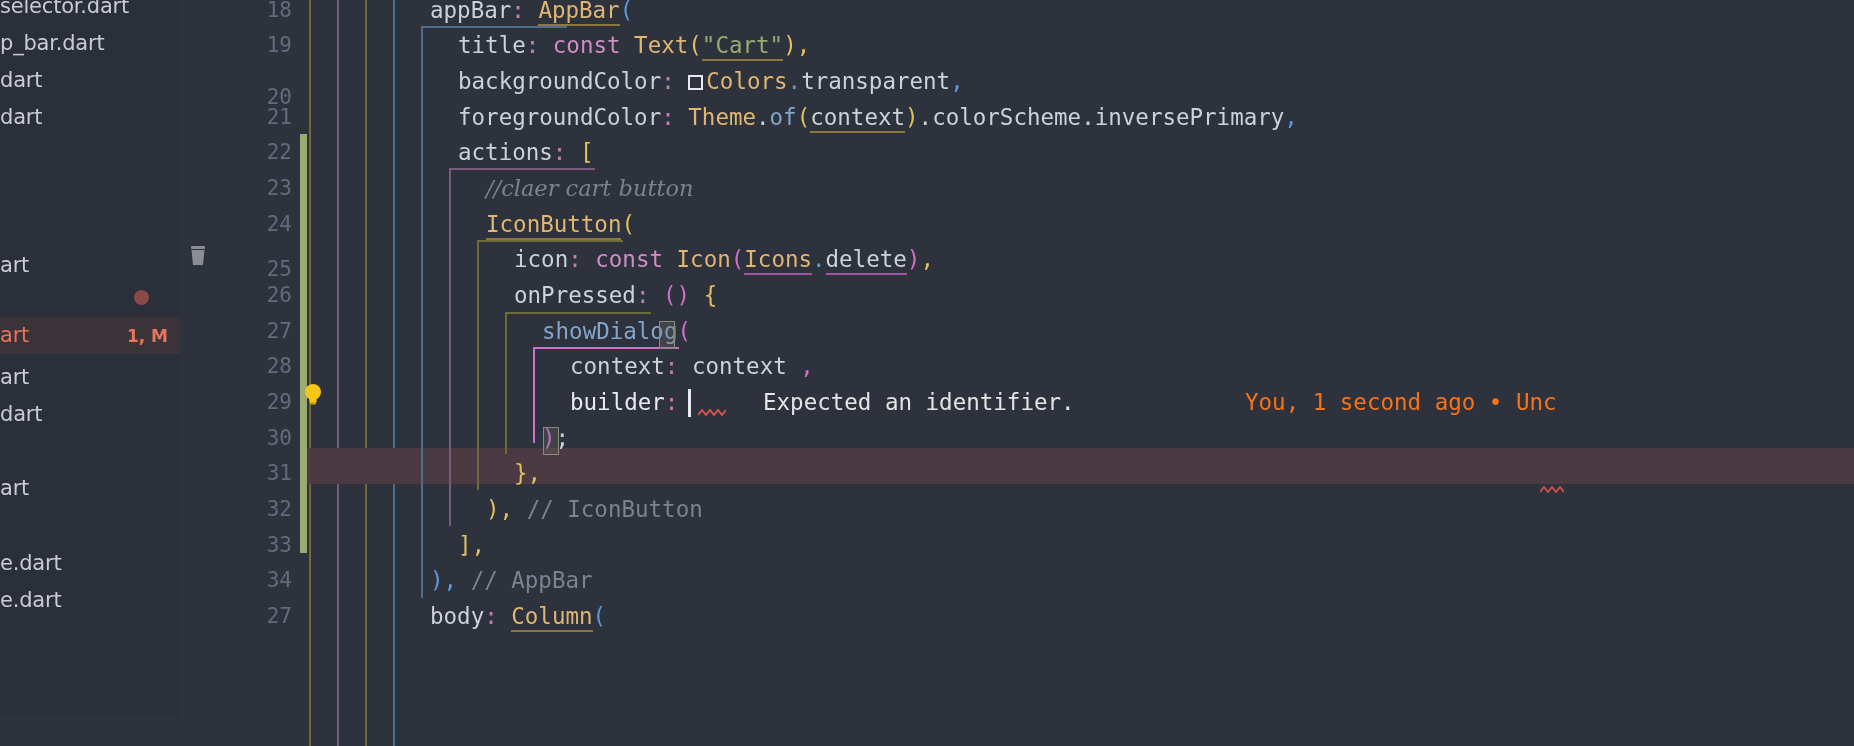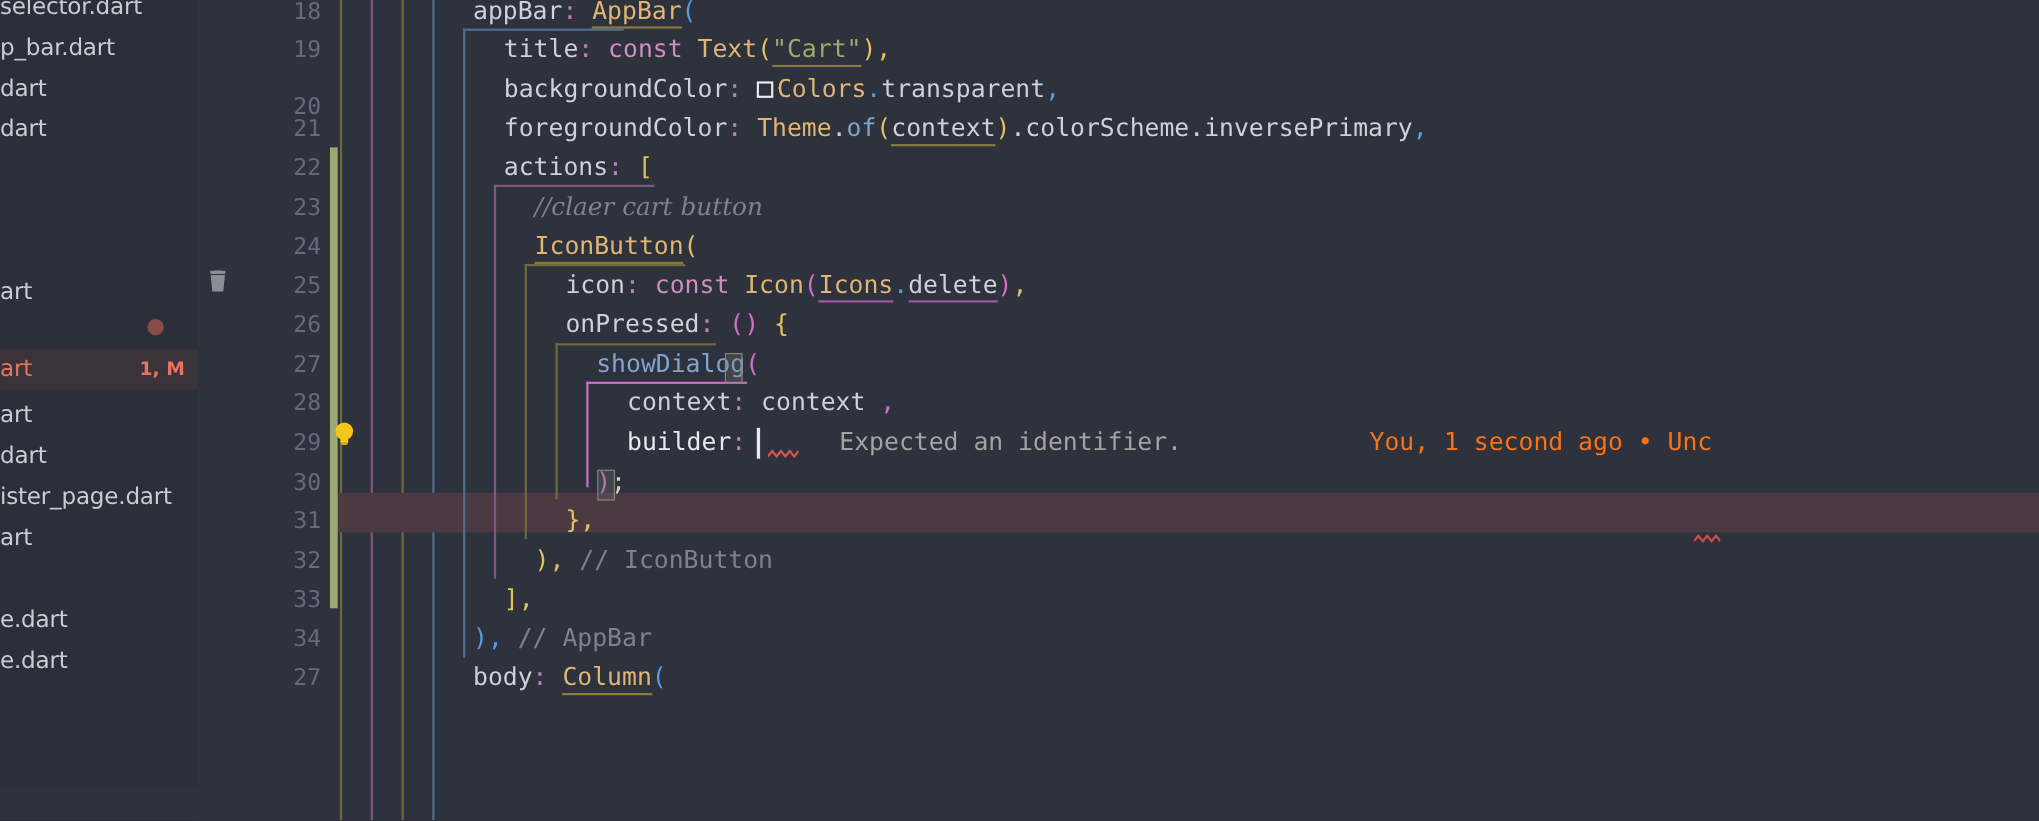--- a/index.html
+++ b/index.html
@@ -187,21 +187,21 @@
   #error-line-bg {
     position: absolute;
     left: 0;
     top: 448px;
     width: 100%;
     height: 36px;
     background: #4b3a42;
     z-index: 3;
   }
   .err-msg {
-    color: #a3a3a3;
+    color: #e5e5e5;
   }
   .err-blame {
     color: #f97316;
   }
   
   .squiggle {
     position: absolute;
     height: 6px;
     z-index: 7;
   }
@@ -253,23 +253,20 @@
     <div class="file-row selected" style="top:317px;">
       <span class="file-name">art</span>
       <span class="file-meta">1, M</span>
     </div>
     <div class="file-row" style="top:359px;">
       <span class="file-name">art</span>
     </div>
     <div class="file-row" style="top:396px;">
       <span class="file-name">dart</span>
     </div>
-    <div class="file-row" style="top:433px;">
-      <span class="file-name">ister_page.dart</span>
-    </div>
     <div class="file-row" style="top:470px;">
       <span class="file-name">art</span>
     </div>
     <div class="file-row" style="top:545px;">
       <span class="file-name">e.dart</span>
     </div>
     <div class="file-row" style="top:582px;">
       <span class="file-name">e.dart</span>
     </div>
     <div id="sidebar-bottom"></div>
@@ -290,21 +287,21 @@
       </div>
     <div class="gline" style="top:135px;">
         <span class="gnum">22</span>
       </div>
     <div class="gline" style="top:171px;">
         <span class="gnum">23</span>
       </div>
     <div class="gline" style="top:207px;">
         <span class="gnum">24</span>
       </div>
-    <div class="gline" style="top:242px;">
+    <div class="gline" style="top:252px;">
         <span class="gnum">25</span>
       </div>
     <div class="gline" style="top:278px;">
         <span class="gnum">26</span>
       </div>
     <div class="gline" style="top:314px;">
         <span class="gnum">27</span>
       </div>
     <div class="gline" style="top:349px;">
         <span class="gnum">28</span>

